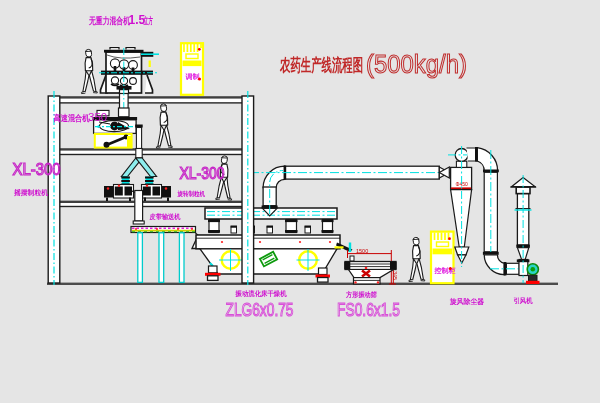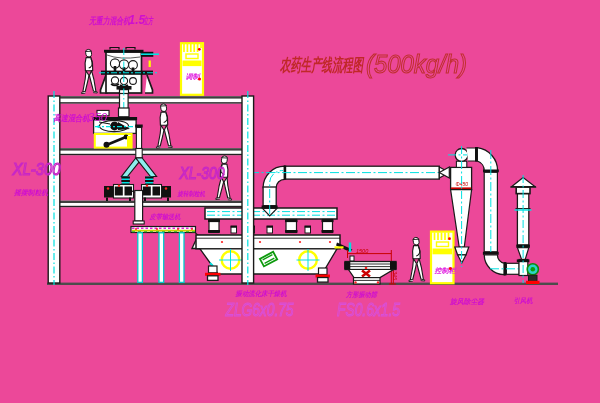--- a/index.html
+++ b/index.html
@@ -1,17 +1,17 @@
 <!DOCTYPE html>
 <html><head>
 <meta charset="utf-8">
 <style>
 html,body{margin:0;padding:0;background:#ffffff;}
-#page{position:relative;width:600px;height:403px;background:#ec4899;overflow:hidden;
-font-family:"Liberation Sans",sans-serif;font-style:italic;}
+#page{position:relative;width:600px;height:403px;background:#e5e5e5;overflow:hidden;
+font-family:"Liberation Sans",sans-serif;}
 svg{position:absolute;left:0;top:0;}
 </style>
 </head>
 <body>
 <div id="page">
 <svg width="600" height="403" viewBox="0 0 600 403">
 <defs>
 <g id="man">
   <path d="M5.6,3.2 Q5.4,0.6 8.3,0.4 Q11.2,0.3 11.3,3 L11.6,5.4 Q11.7,7.8 9.2,8 Q6.3,8.2 6,5.8 Z" fill="#fff" stroke="#1a1a1a" stroke-width="1"></path>
   <line x1="5.2" y1="2.6" x2="11.8" y2="2.2" stroke="#1a1a1a" stroke-width="0.9"></line>

